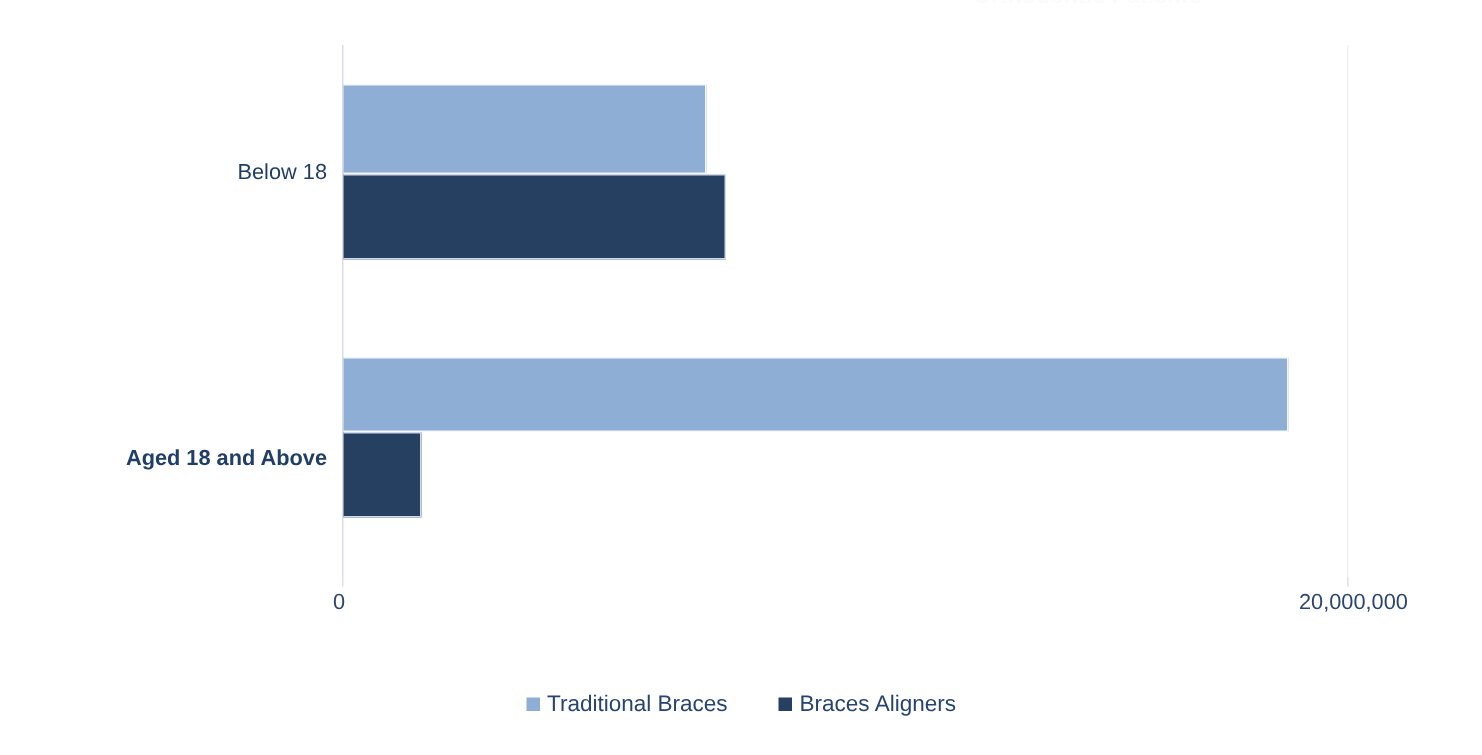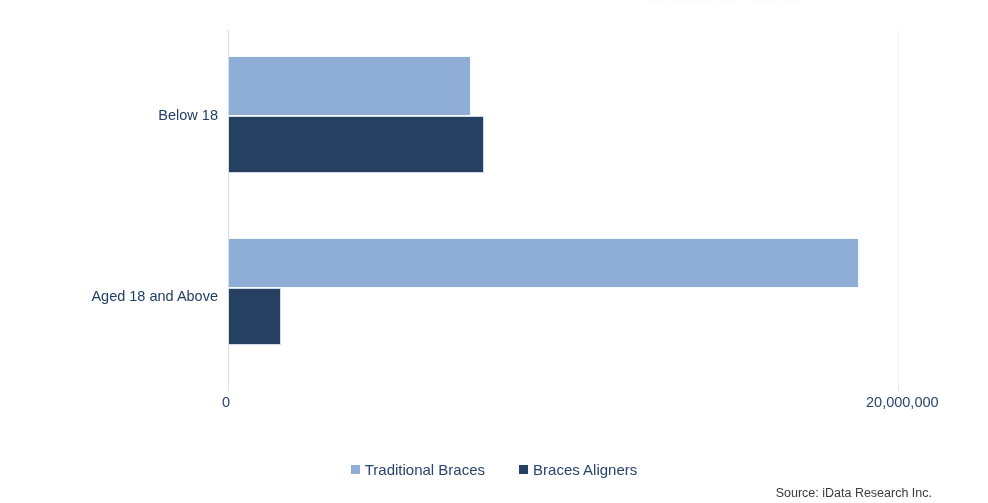--- a/index.html
+++ b/index.html
@@ -146,21 +146,21 @@
 </style>
 </head>
 <body>
 
 <div id="chart-root">
 
   <div class="clipped-title">Orthodontic Patients</div>
 
   <div class="cat-label-box" style="top:107px;">Below 18</div>
 
-  <div class="cat-label-box" style="top:288px;">Aged 18 and Above</div>
+  <div class="cat-label-box" style="top:298px;font-weight:bold;">Aged 18 and Above</div>
 
   <div class="xlabel" style="left:222px;">0</div>
 
   <div class="xlabel" style="left:866px;">20,000,000</div>
 
   <div class="plot">
 
     <div class="axis-line"></div>
     <div class="gridline" style="left:670px;"></div>
 
@@ -181,15 +181,14 @@
     <div class="legend-item">
       <span class="legend-swatch braces"></span>
       <span>Traditional Braces</span>
     </div>
     <div class="legend-item">
       <span class="legend-swatch aligners"></span>
       <span>Braces Aligners</span>
     </div>
   </div>
 
-  <div class="source">Source: iData Research Inc.</div>
 
 </div>
 
 </body></html>

